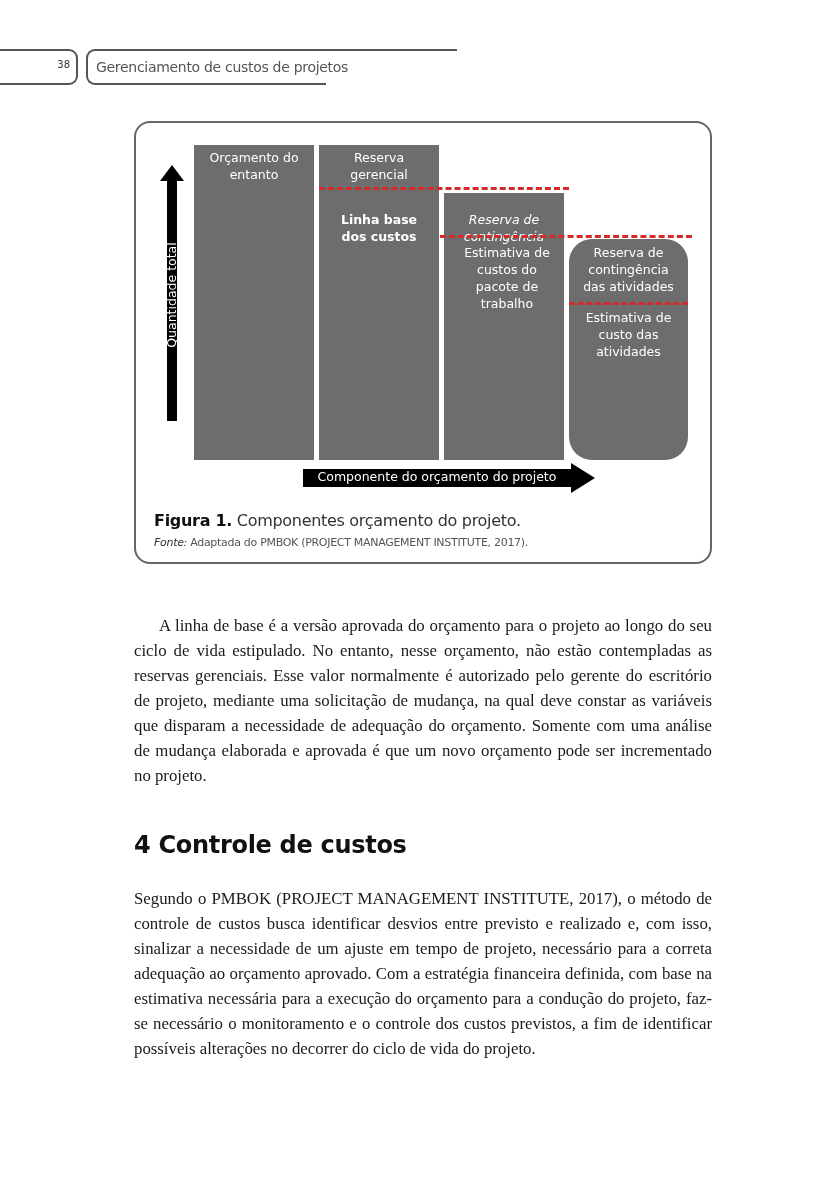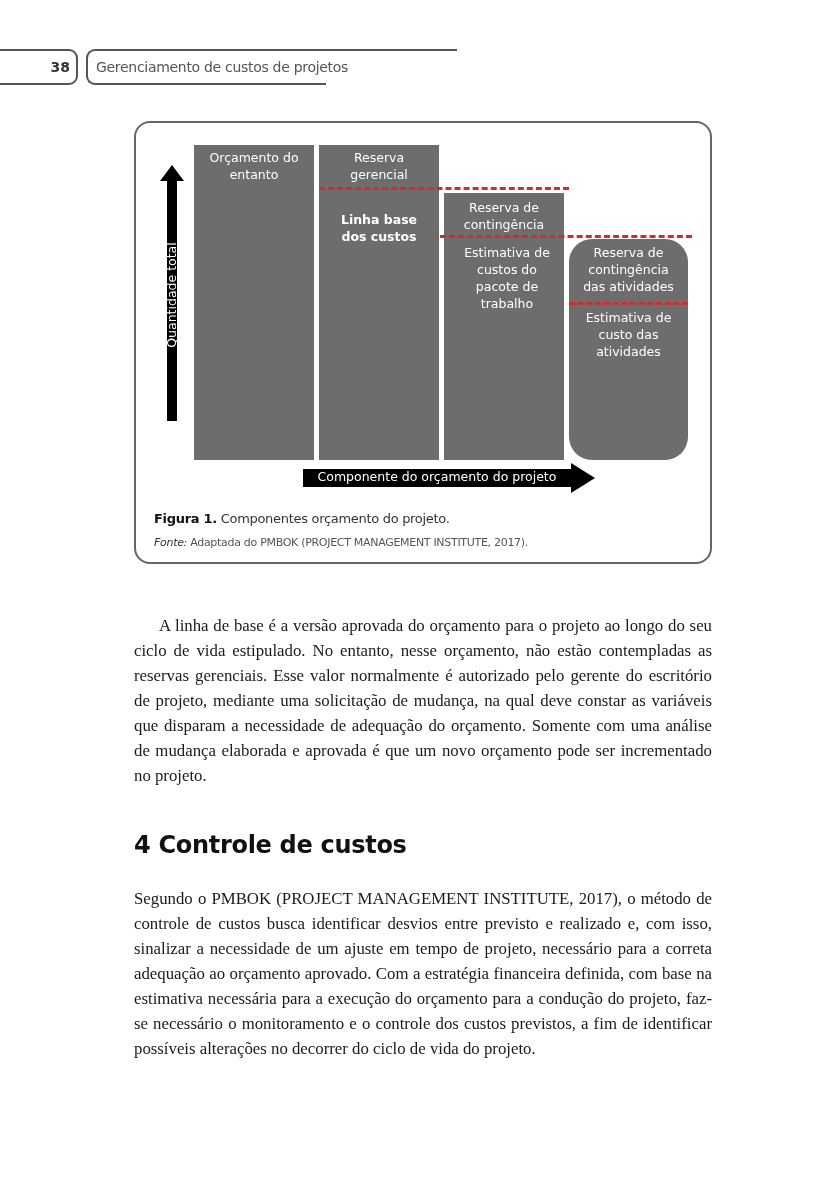--- a/index.html
+++ b/index.html
@@ -1,37 +1,37 @@
 <!DOCTYPE html>
 <html><head>
 <meta charset="utf-8">
 <style>
   html, body { margin: 0; padding: 0; background: #ffffff; }
   body { width: 827px; height: 1200px; position: relative; overflow: hidden; font-family: "Liberation Serif", serif; color: #1a1a1a; }
 
   
   .page-num-box { position: absolute; left: -10px; top: 49px; width: 88px; height: 36px; border: 2px solid #555; border-radius: 9px; box-sizing: border-box; }
-  .page-num { position: absolute; right: 6px; top: 8px; font-family: "DejaVu Sans", sans-serif; font-weight: bold; font-size: 14px; color: #333; }
+  .page-num { position: absolute; right: 6px; top: 8px; font-family: "DejaVu Sans", sans-serif; font-weight: normal; font-size: 10px; color: #333; }
   .running-head-box { position: absolute; left: 86px; top: 49px; width: 240px; height: 36px; border: 2px solid #555; border-right: none; border-radius: 9px 0 0 9px; box-sizing: border-box; }
   .running-head-topline { position: absolute; left: 95px; top: 49px; width: 362px; height: 2px; background: #555; }
   .running-head { position: absolute; left: 96px; top: 59px; font-family: "DejaVu Sans", sans-serif; font-size: 14px; color: #555; letter-spacing: -0.3px; }
 
   
   .figure-frame { position: absolute; left: 134px; top: 121px; width: 578px; height: 443px; border: 2px solid #666; border-radius: 16px; box-sizing: border-box; }
 
   .bar { position: absolute; background: #6d6d6d; }
   .bar-label { position: absolute; left: 0; right: 0; text-align: center; color: #ffffff; font-family: "DejaVu Sans", sans-serif; font-size: 12.5px; line-height: 17px; }
   .dash { position: absolute; height: 0; border-top: 3px dashed #d42a2a; }
 
   .y-arrow { position: absolute; left: 160px; top: 165px; width: 24px; height: 256px; }
   .y-arrow-label { position: absolute; left: 171px; top: 295px; transform: translate(-50%, -50%) rotate(-90deg); color: #fff; font-family: "DejaVu Sans", sans-serif; font-size: 12.5px; white-space: nowrap; }
   .x-arrow { position: absolute; left: 303px; top: 463px; width: 292px; height: 30px; }
   .x-arrow-label { position: absolute; left: 303px; top: 469px; width: 268px; text-align: center; color: #fff; font-family: "DejaVu Sans", sans-serif; font-size: 12.5px; white-space: nowrap; }
 
-  .caption { position: absolute; left: 154px; top: 511px; font-family: "DejaVu Sans", sans-serif; font-size: 13px; color: #333; letter-spacing: -0.3px; text-align: right; }
+  .caption { position: absolute; left: 154px; top: 511px; font-family: "DejaVu Sans", sans-serif; font-size: 16px; color: #333; letter-spacing: -0.3px; text-align: right; }
   .caption b { color: #111; }
   .source { position: absolute; left: 154px; top: 536px; font-family: "DejaVu Sans", sans-serif; font-size: 11px; color: #555; letter-spacing: -0.3px; }
   .source i { color: #333; }
 
   
   .para { position: absolute; left: 134px; width: 578px; font-size: 16.8px; line-height: 25px; text-align: justify; color: #1a1a1a; }
   .p1 { top: 613px; text-indent: 25px; }
   .p2 { top: 886px; }
   .section-title { position: absolute; left: 134px; top: 831px; font-family: "DejaVu Sans", sans-serif; font-weight: bold; font-size: 24px; color: #111; letter-spacing: -0.3px; }
 </style>
@@ -55,21 +55,21 @@
 <div class="bar" style="left:194px; top:145px; width:120px; height:315px;">
   <div class="bar-label" style="top:4px; padding:0 14px;">Orçamento do entanto</div>
 </div>
 
 <div class="bar" style="left:319px; top:145px; width:120px; height:315px;">
   <div class="bar-label" style="top:4px; padding:0 28px;">Reserva gerencial</div>
   <div class="bar-label" style="top:66px; padding:0 12px;font-weight:bold;">Linha base dos custos</div>
 </div>
 
 <div class="bar" style="left:444px; top:193px; width:120px; height:267px;">
-  <div class="bar-label" style="top:6px; padding:0 18px;">Reserva de contingência</div>
+  <div class="bar-label" style="top:18px; padding:0 18px;font-style:italic;">Reserva de contingência</div>
   <div class="bar-label" style="top:51px; padding:0 8px;margin-left:6px;">Estimativa de custos do pacote de trabalho</div>
 </div>
 
 <div class="bar" style="left:569px; top:239px; width:119px; height:221px;border-radius:23px;">
   <div class="bar-label" style="top:5px; padding:0 8px;">Reserva de contingência das atividades</div>
   <div class="bar-label" style="top:70px; padding:0 14px;">Estimativa de custo das atividades</div>
 </div>
 
 <div class="dash" style="left:319px; top:187px; width:250px;"></div>
 <div class="dash" style="left:440px; top:235px; width:252px;"></div>

